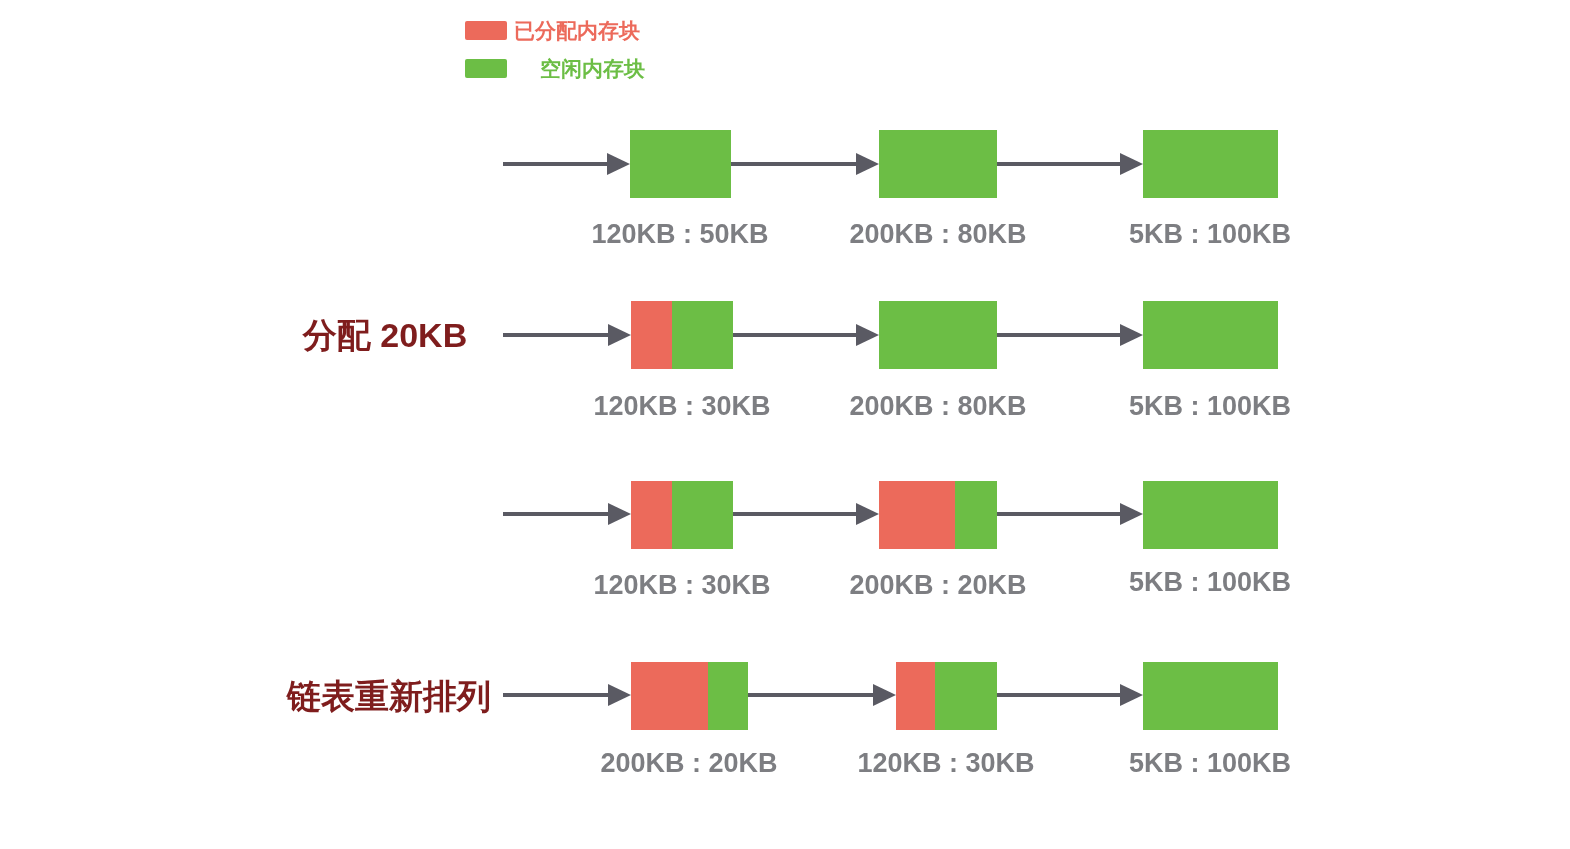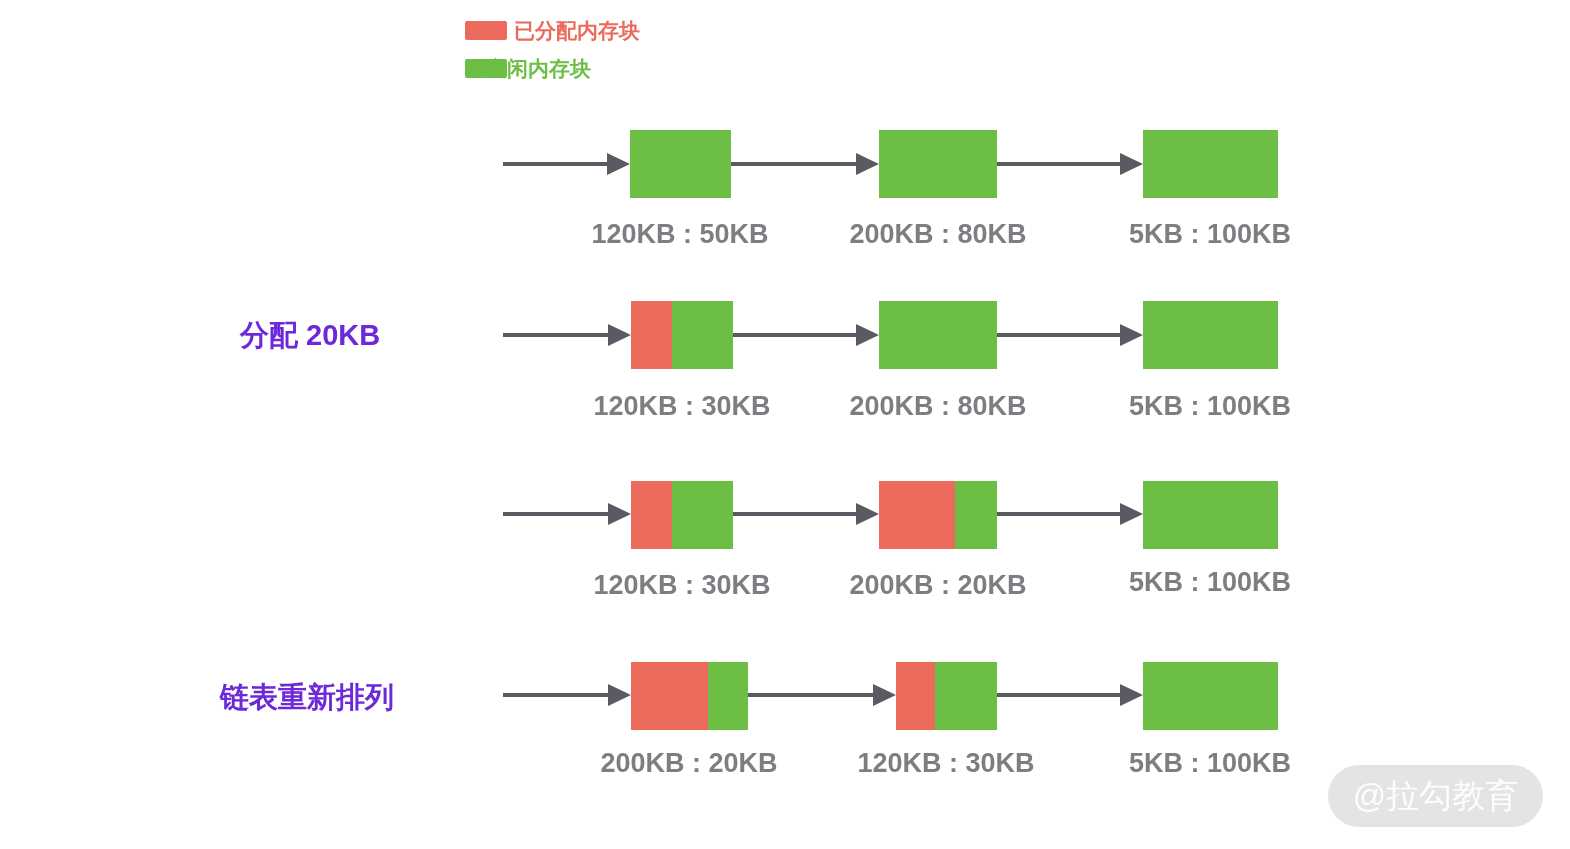--- a/index.html
+++ b/index.html
@@ -66,24 +66,24 @@
     transform: translateX(-50%);
     font-size: 27px;
     font-weight: 700;
     color: #7D7E82;
     white-space: nowrap;
   }
   
   .row-caption {
     position: absolute;
     width: 290px;
-    text-align: left;
-    font-size: 29px;
+    text-align: center;
+    font-size: 34px;
     font-weight: 600;
-    color: #6d28d9;
+    color: #7f1d1d;
     line-height: 46px;
     white-space: nowrap;
   }
   
   .watermark {
     position: absolute;
     left: 1328px; top: 765px;
     width: 215px; height: 62px;
     border-radius: 31px;
     background: #E4E4E5;
@@ -97,21 +97,21 @@
   }
 </style>
 </head>
 <body>
 
 <div class="stage">
 
   <div class="legend-swatch" style="left:465px; top:21px; background:#EC6A5B;"></div>
   <div class="legend-label" style="left:514px; top:17px; color:#EC6A5B;">已分配内存块</div>
   <div class="legend-swatch" style="left:465px; top:59px; background:#6CBE45;"></div>
-  <div class="legend-label" style="left:486px; top:55px; color:#6CBE45;">空闲内存块</div>
+  <div class="legend-label" style="left:540px; top:55px; color:#6CBE45;">空闲内存块</div>
 
 
   <div class="arrow" style="left:503px; top:153px; width:127px;">
     <div class="shaft"></div>
       <div class="head"></div>
   </div>
   <div class="mem-block" style="left:630px; top:130px; width:101px;">
     <div class="seg-free"></div>
   </div>
   <div class="arrow" style="left:731px; top:153px; width:148px;">
@@ -181,21 +181,21 @@
     <div class="shaft"></div>
       <div class="head"></div>
   </div>
   <div class="mem-block" style="left:1143px; top:481px; width:135px;">
     <div class="seg-free"></div>
   </div>
   <div class="block-label" style="left:682px; top:570px;">120KB : 30KB</div>
   <div class="block-label" style="left:938px; top:570px;">200KB : 20KB</div>
   <div class="block-label" style="left:1210px; top:567px;">5KB : 100KB</div>
 
-  <div class="row-caption" style="left:220px; top:674px;">
+  <div class="row-caption" style="left:244px; top:674px;font-family:Liberation Serif, serif;">
     <div>链表重新排列</div>
   </div>
   <div class="arrow" style="left:503px; top:684px; width:128px;">
     <div class="shaft"></div>
       <div class="head"></div>
   </div>
   <div class="mem-block" style="left:631px; top:662px; width:117px;">
     <div class="seg-alloc" style="width:77px;"></div>
     <div class="seg-free"></div>
   </div>
@@ -211,17 +211,14 @@
     <div class="shaft"></div>
       <div class="head"></div>
   </div>
   <div class="mem-block" style="left:1143px; top:662px; width:135px;">
     <div class="seg-free"></div>
   </div>
   <div class="block-label" style="left:689px; top:748px;">200KB : 20KB</div>
   <div class="block-label" style="left:946px; top:748px;">120KB : 30KB</div>
   <div class="block-label" style="left:1210px; top:748px;">5KB : 100KB</div>
 
-  <div class="watermark">
-    <span>@拉勾教育</span>
-  </div>
 
 </div>
 
 </body></html>

